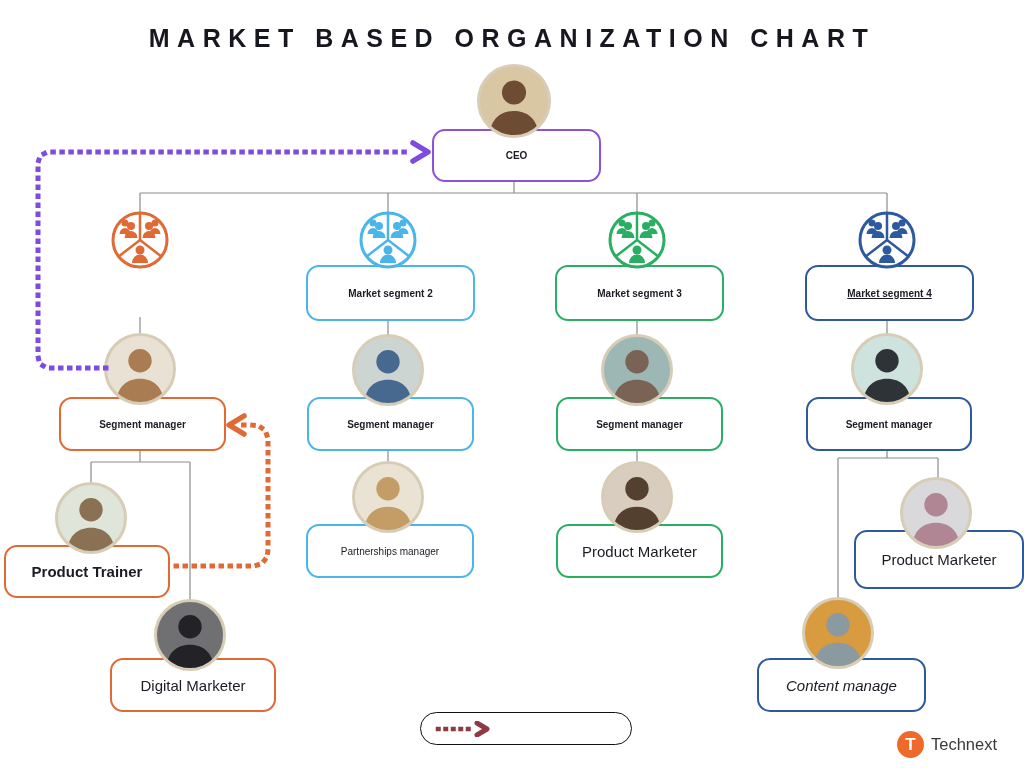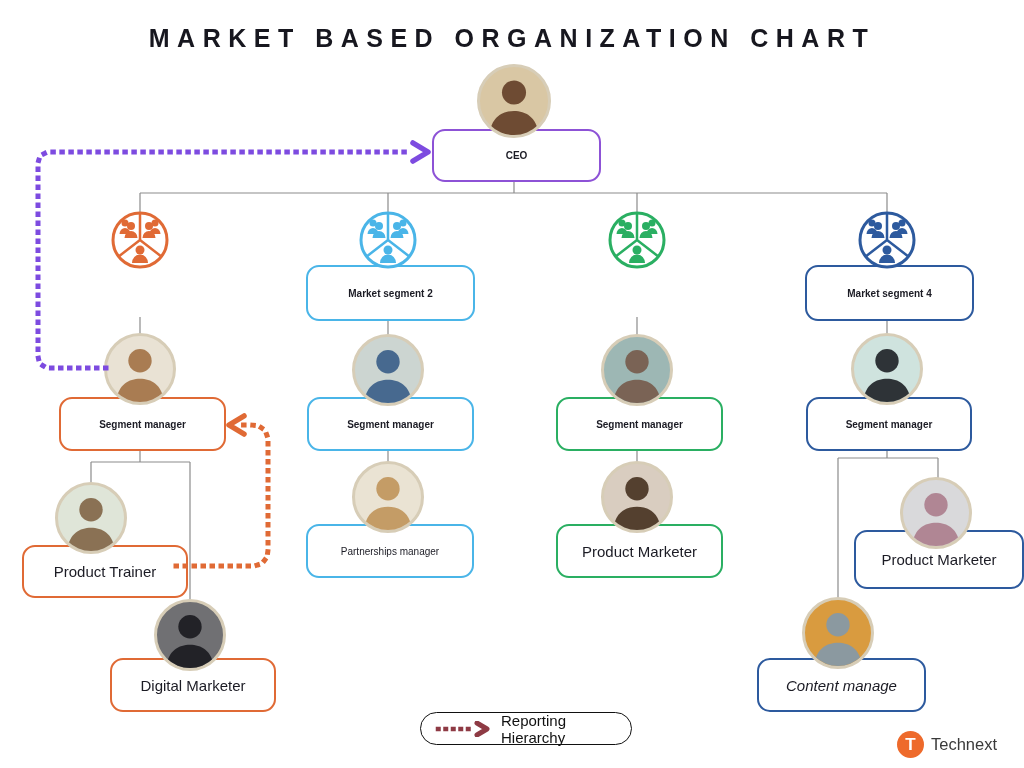--- a/index.html
+++ b/index.html
@@ -160,21 +160,24 @@
           <path d="M32.5 28 a6.5 7 0 0 1 13 0 Z"></path>
         <circle cx="30" cy="40" r="4.5"></circle>
           <path d="M22 53 a8 8.5 0 0 1 16 0 Z"></path>
       </g>
     </svg>
   </div>
 
   <div class="box bold" style="left: 306px; top: 265px; width: 165px; height: 52px; --c: #4ab5e8;">
     <span>Market segment 2</span>
   </div>
-  <div class="box bold" style="left: 805px; top: 265px; width: 165px; height: 52px; --c: #2d5a9e;">
+  <div class="box bold" style="left: 555px; top: 265px; width: 165px; height: 52px; --c: #2aaf62;">
+    <span>Market segment 3</span>
+  </div>
+  <div class="box bold" style="left: 805px; top: 265px; width: 165px; height: 52px; text-decoration: underline; --c: #2d5a9e;">
     <span>Market segment 4</span>
   </div>
 
   <div class="photo p-m1" style="left:104px;top:333px;width:66px;height:66px;">
     <svg viewBox="0 0 48 48">
         <circle cx="24" cy="18" r="8.5" style="fill:var(--afg)"></circle>
         <path d="M6.5 48 C8 35 16 31 24 31 C32 31 40 35 41.5 48 Z" style="fill:var(--afg)"></path>
       </svg>
   </div>
   <div class="photo p-m2" style="left:352px;top:334px;width:66px;height:66px;">
@@ -208,21 +211,21 @@
   <div class="box bold" style="left: 806px; top: 397px; width: 162px; height: 50px; --c: #2d5a9e;">
     <span>Segment manager</span>
   </div>
 
   <div class="photo p-trainer" style="left:55px;top:482px;width:66px;height:66px;">
     <svg viewBox="0 0 48 48">
         <circle cx="24" cy="18" r="8.5" style="fill:var(--afg)"></circle>
         <path d="M6.5 48 C8 35 16 31 24 31 C32 31 40 35 41.5 48 Z" style="fill:var(--afg)"></path>
       </svg>
   </div>
-  <div class="box" style="left: 22px; top: 545px; width: 162px; height: 49px; --c: #e06a35;">
+  <div class="box" style="left: 4px; top: 545px; width: 162px; height: 49px; font-weight: bold; --c: #e06a35;">
     <span>Product Trainer</span>
   </div>
   <div class="photo p-digital" style="left:154px;top:599px;width:66px;height:66px;">
     <svg viewBox="0 0 48 48">
         <circle cx="24" cy="18" r="8.5" style="fill:var(--afg)"></circle>
         <path d="M6.5 48 C8 35 16 31 24 31 C32 31 40 35 41.5 48 Z" style="fill:var(--afg)"></path>
       </svg>
   </div>
   <div class="box" style="left: 110px; top: 658px; width: 162px; height: 50px; --c: #e06a35;">
     <span>Digital Marketer</span>
@@ -265,21 +268,20 @@
   </div>
   <div class="box" style="left: 757px; top: 658px; width: 165px; height: 50px; font-style: italic; --c: #2d5a9e;">
     <span>Content manage</span>
   </div>
 
   <div class="legend">
     <svg class="legend-arrow" width="56" height="16" viewBox="0 0 56 16" style="--c: #8e3a44;">
       <path d="M3 8 H38" fill="none" stroke="currentColor" stroke-width="4.5" stroke-dasharray="0.5 7" stroke-linecap="square"></path>
       <path d="M42 2 L52 8 L42 14" fill="none" stroke="currentColor" stroke-width="5" stroke-linejoin="round" stroke-linecap="round"></path>
     </svg>
-    <span class="legend-label">Reporting Hierarchy</span>
   </div>
 
   <div class="brand">
     <div class="brand-circle" style="--c: #ee6a2b;">
       <span>T</span>
     </div>
     <span class="brand-name">Technext</span>
   </div>
 
 </div>

